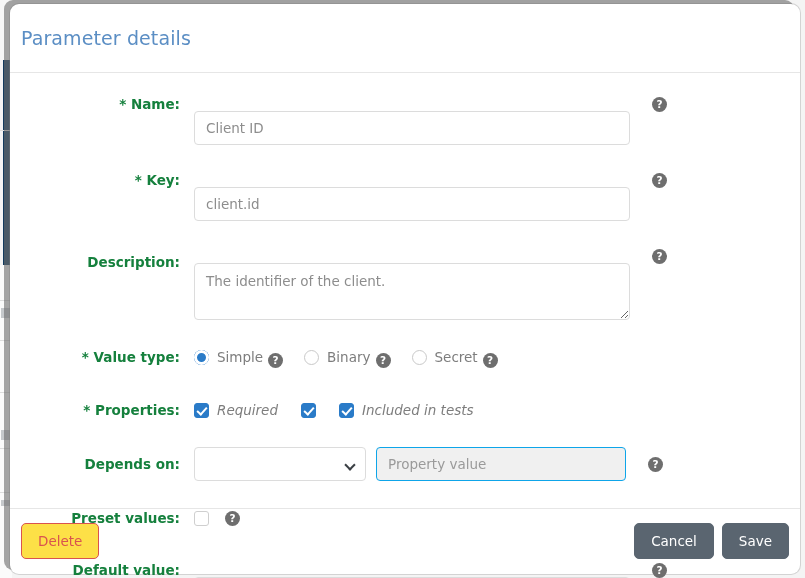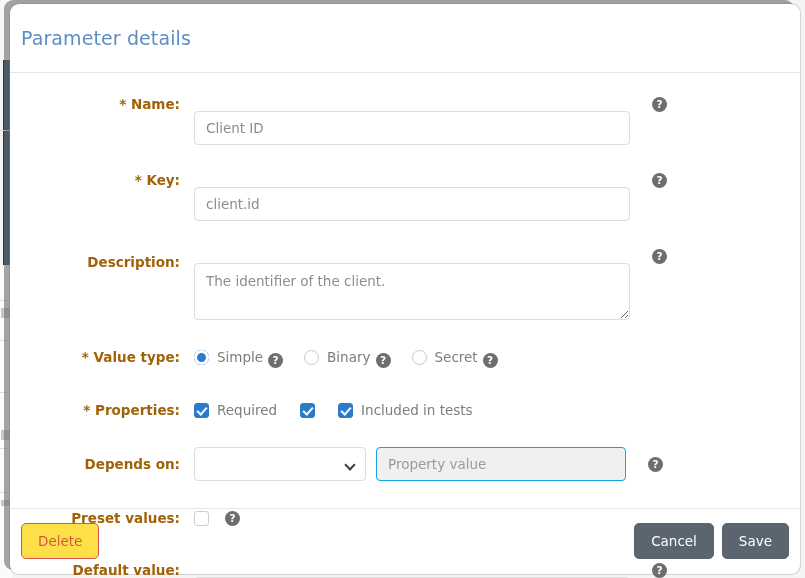--- a/index.html
+++ b/index.html
@@ -80,21 +80,21 @@
   .row-dep    { margin-bottom: 20px; }
   .row-preset { margin-bottom: 18px; }
 
   .field-label {
     width: 184px;
     min-width: 184px;
     text-align: right;
     padding-right: 14px;
     font-size: 13.5px;
     font-weight: bold;
-    color: #a16207;
+    color: #15803d;
     line-height: 34px;
   }
   .field-label.tall { line-height: 30px; padding-top: 8px; }
 
   .field-control { flex: 1; display: flex; align-items: flex-start; }
 
   input.txt, textarea.txt {
     width: 436px;
     height: 34px;
     border: 1px solid #dcdcdc;
@@ -147,21 +147,21 @@
     background: #2a7bc8;
     box-shadow: inset 0 0 0 3px #ffffff, inset 0 0 0 9px #2a7bc8;
   }
   .radio-lbl {
     margin-left: 8px;
     font-size: 13.5px;
     color: #7d7d7d;
   }
 
   
-  .check-group { display: flex; height: 34px; }
+  .check-group { display: flex; height: 34px; font-style: italic; }
   .check-item { display: flex; align-items: center; margin-right: 23px; }
   .check-box {
     width: 15px; height: 15px;
     border-radius: 3px;
     border: 1px solid #cfcfcf;
     background: #ffffff;
     flex: 0 0 auto;
     position: relative;
   }
   .check-box.on {

